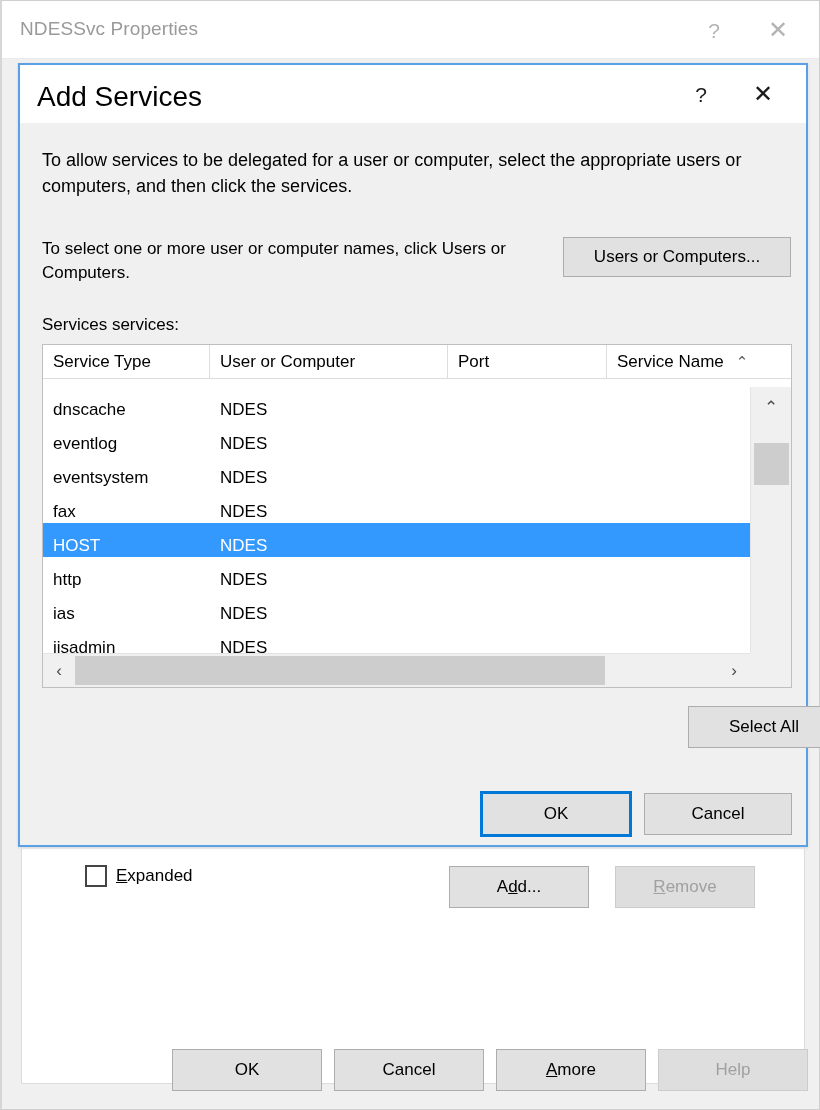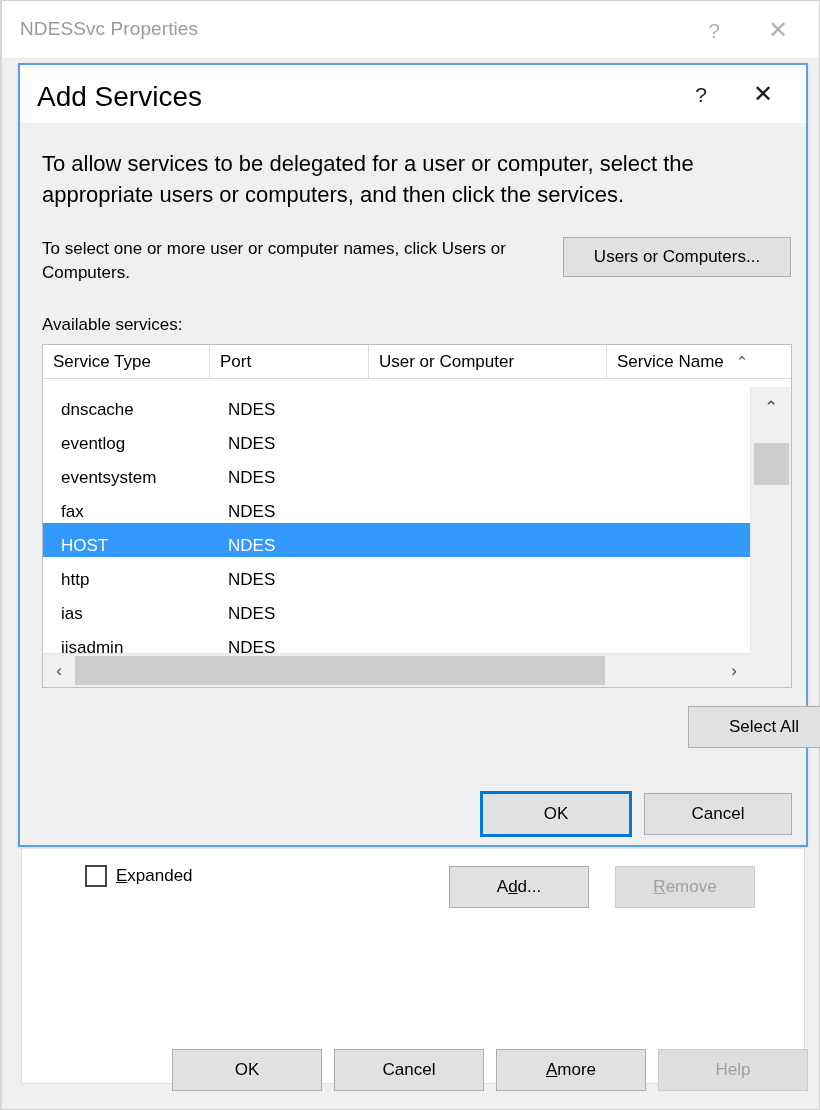--- a/index.html
+++ b/index.html
@@ -182,21 +182,21 @@
     width: 100%;
     bottom: 0;
     background: #f0f0f0;
   }
 
   #intro-text {
     position: absolute;
     left: 22px;
     top: 25px;
     width: 748px;
-    font-size: 22px;
+    font-size: 18px;
     line-height: 1.42;
   }
   #select-text {
     position: absolute;
     left: 22px;
     top: 114px;
     width: 510px;
     font-size: 17px;
     line-height: 1.42;
   }
@@ -268,21 +268,21 @@
     font-size: 17px;
     color: #000000;
     box-sizing: border-box;
   }
   .list-row.selected {
     background: #3399ff;
     color: #ffffff;
   }
   .cell {
     box-sizing: border-box;
-    padding-left: 18px;
+    padding-left: 10px;
     white-space: nowrap;
     overflow: hidden;
     margin-top: 11px;
   }
   .cell-0 { width: 167px; }
   .cell-1 { width: 238px; }
   .cell-2 { width: 159px; }
   .cell-3 { width: 143px; }
 
   
@@ -432,28 +432,28 @@
     </div>
 
     <div id="inner-body">
 
       <div id="intro-text">To allow services to be delegated for a user or computer, select the appropriate users or computers, and then click the services.</div>
 
       <div id="select-text">To select one or more user or computer names, click Users or Computers.</div>
 
       <button class="win-btn" id="users-or-computers-button">Users or Computers...</button>
 
-      <div id="available-label">Available services:</div>
+      <div id="available-label">Services services:</div>
 
       <div id="services-listview">
 
         <div id="listview-header">
           <div class="col-header col-0">Service Type</div>
+          <div class="col-header col-1">User or Computer</div>
           <div class="col-header col-2">Port</div>
-          <div class="col-header col-1">User or Computer</div>
           <div class="col-header col-3">Service Name<span style="margin-left: 12px; font-size: 15px; color: rgb(85, 85, 85);">⌃</span></div>
         </div>
 
         <div id="listview-rows">
             <div class="list-row">
               <div class="cell cell-0">dnscache</div>
               <div class="cell cell-1">NDES</div>
               <div class="cell cell-2"></div>
               <div class="cell cell-3"></div>
             </div>

